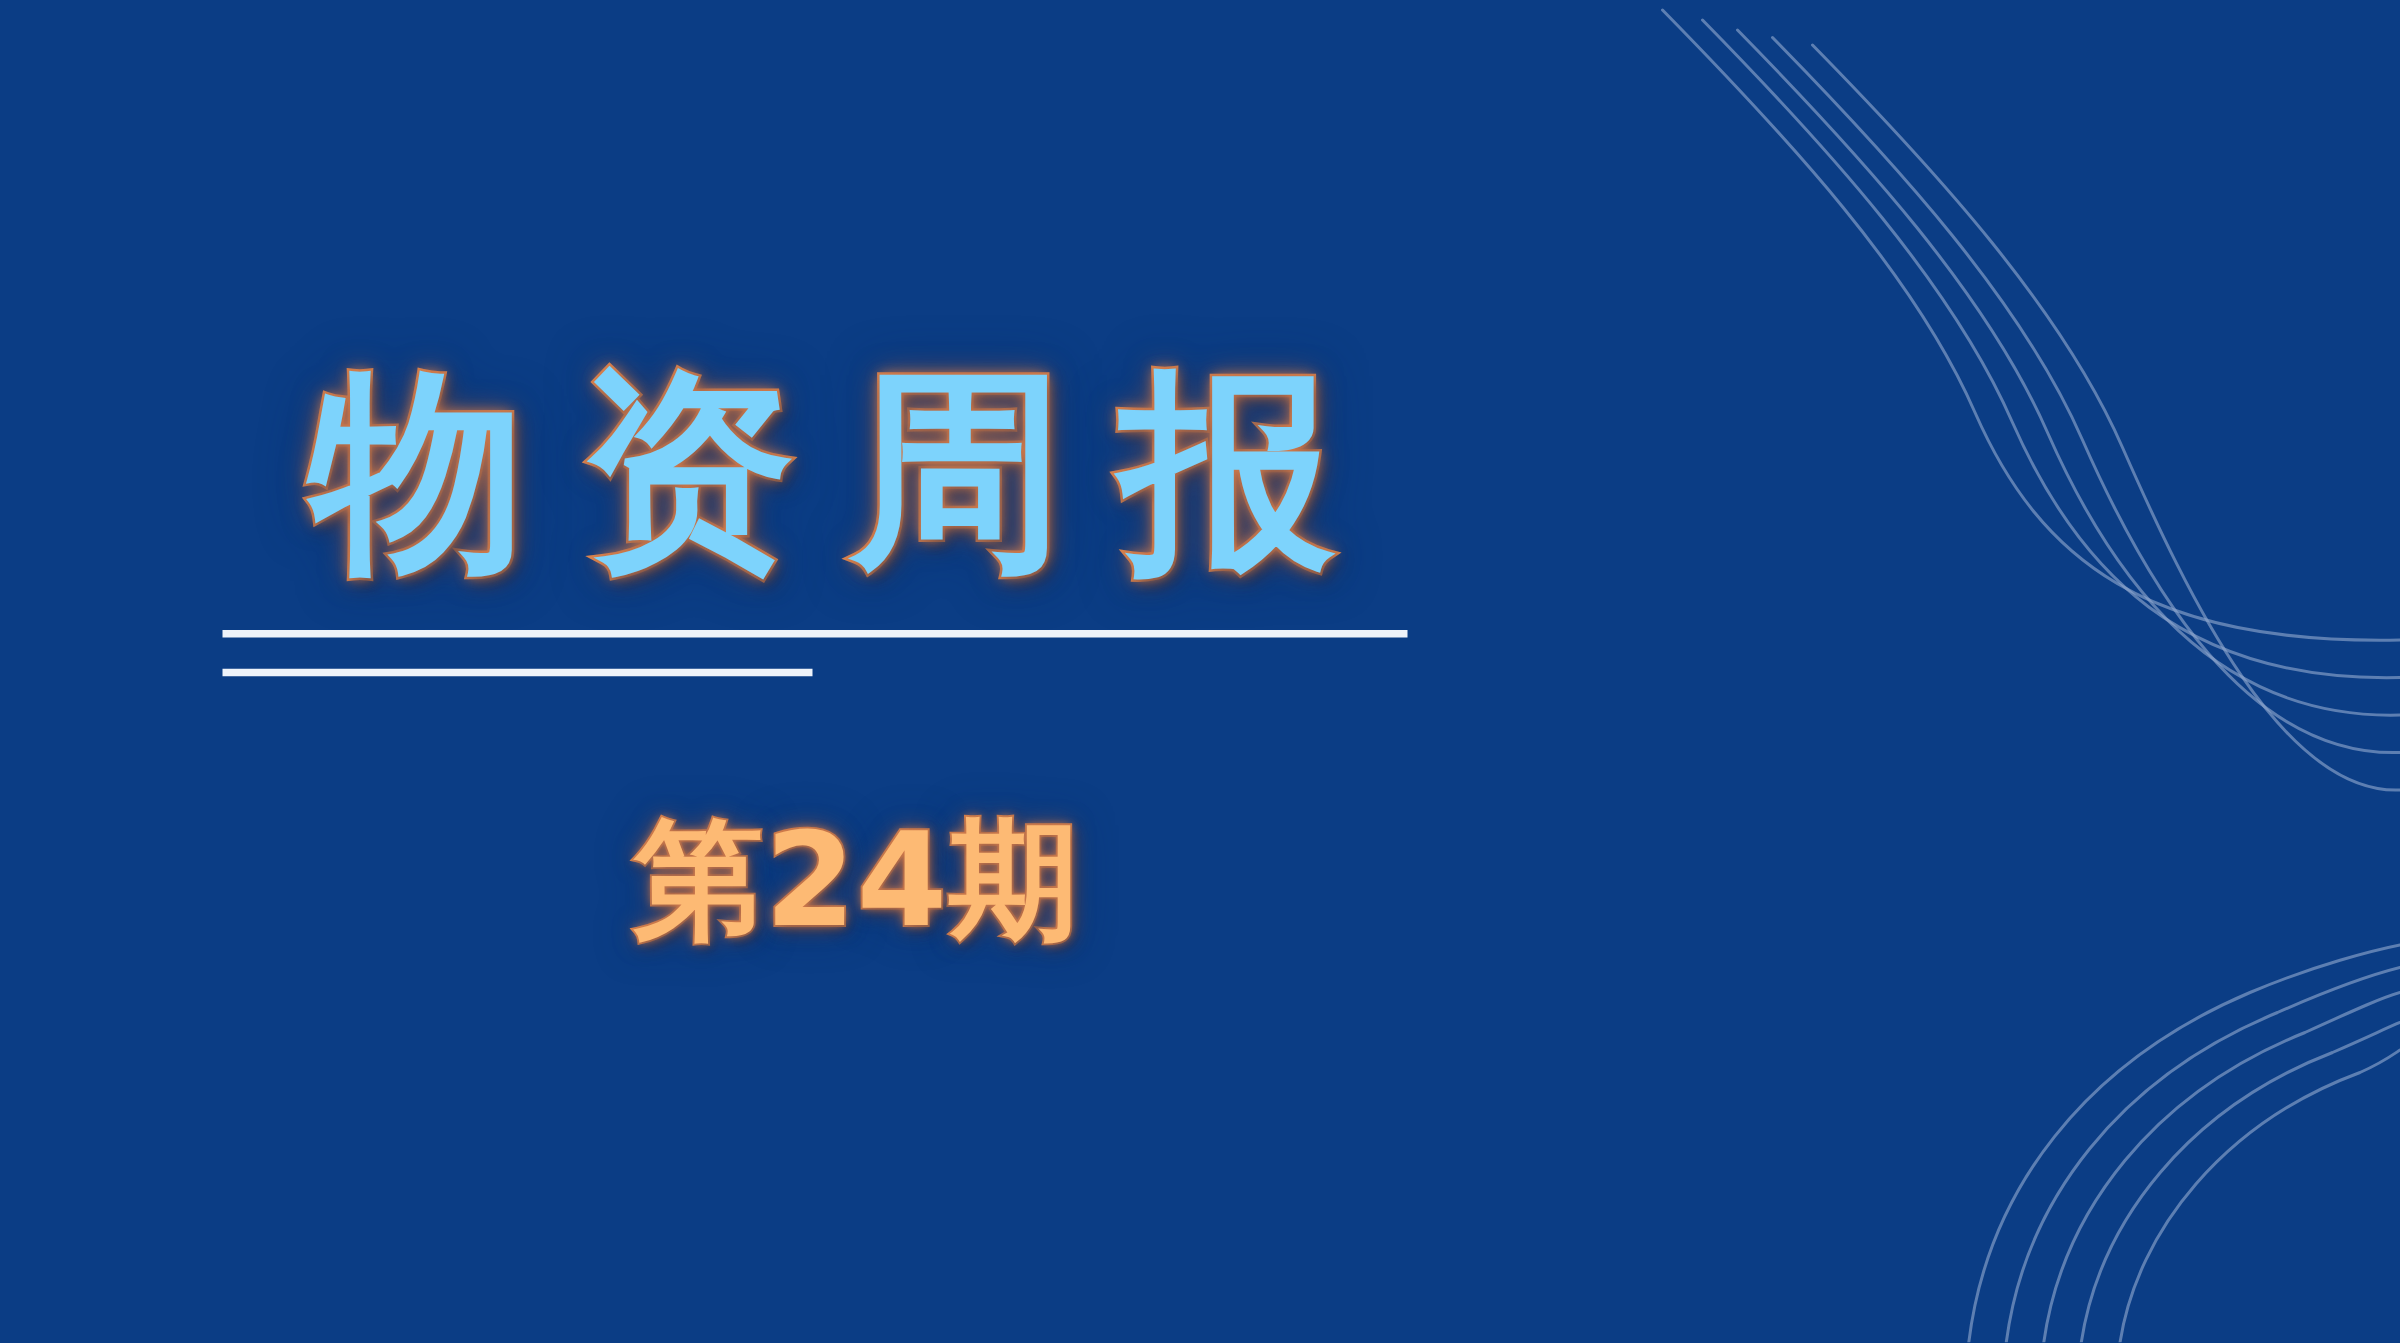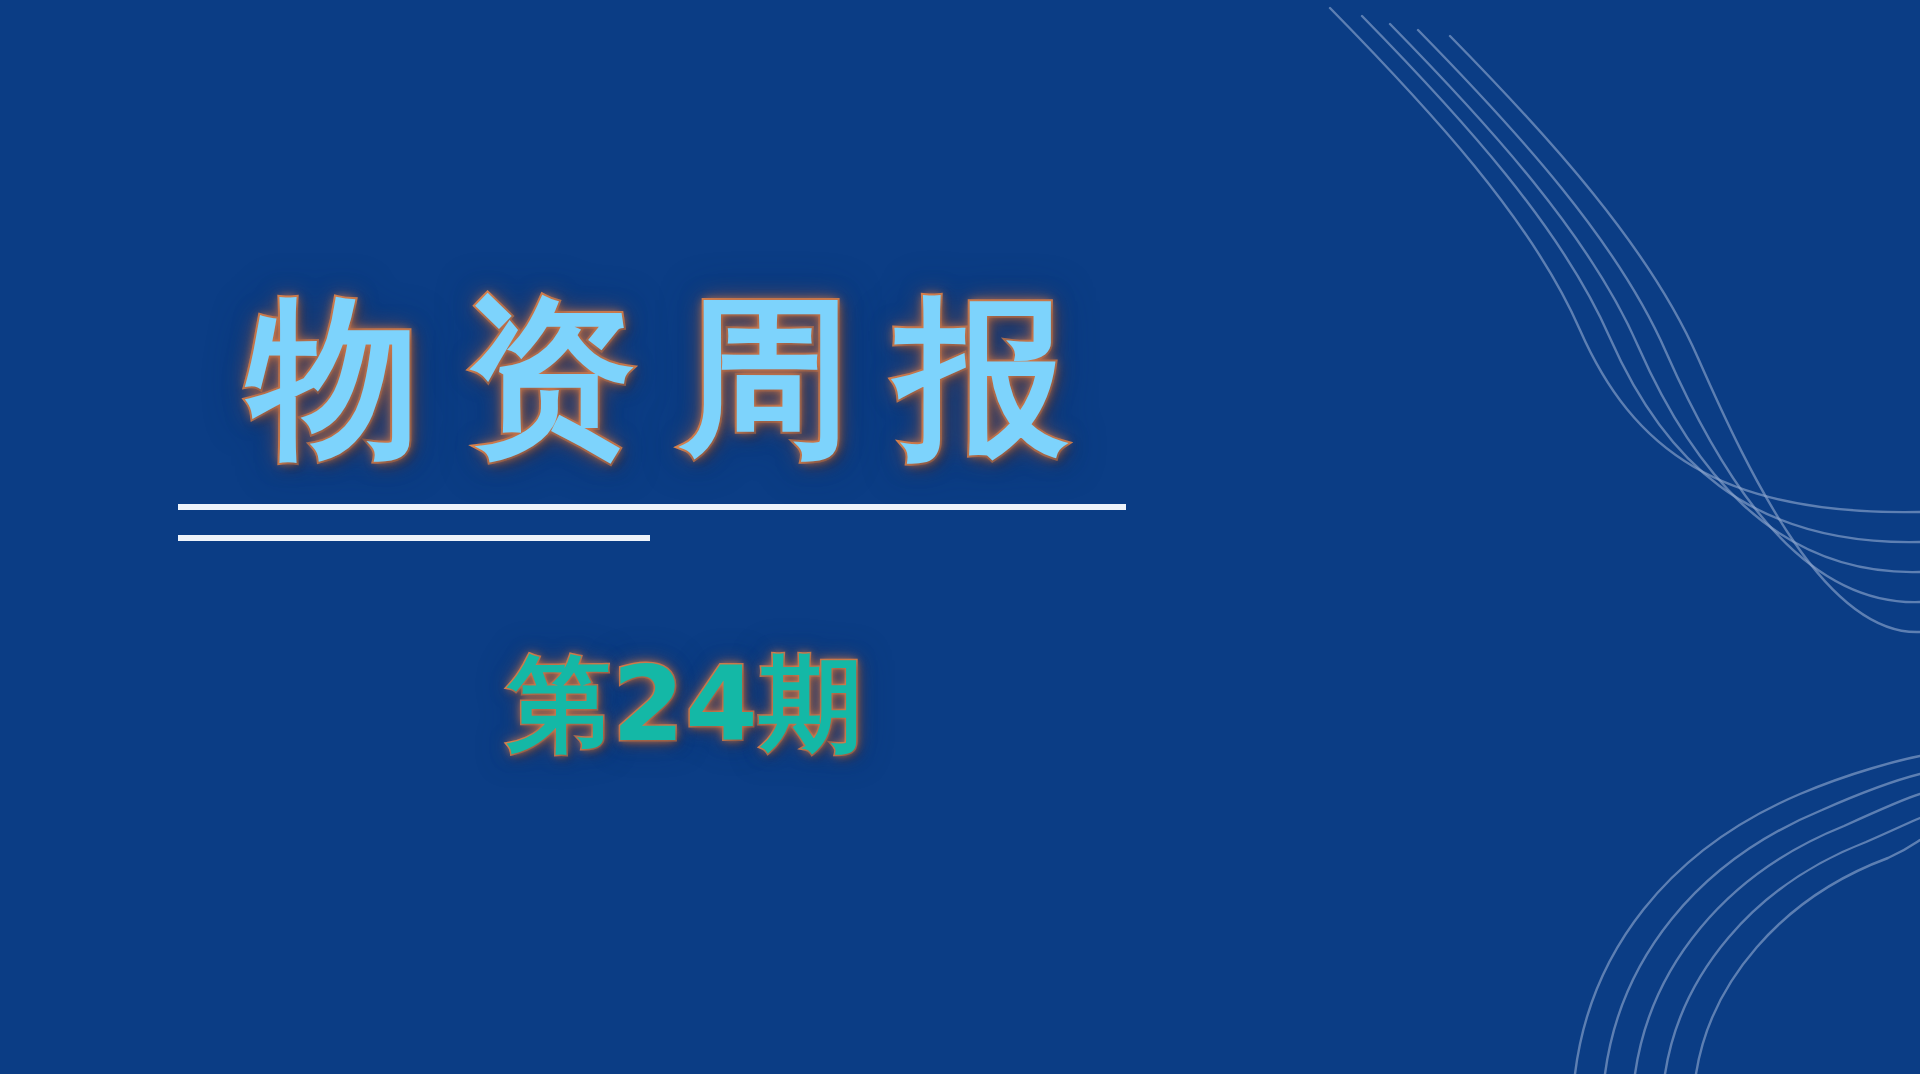--- a/index.html
+++ b/index.html
@@ -96,21 +96,21 @@
     background: #eef3fa;
   }
 
   #issue-label {
     position: absolute;
     left: 507px;
     top: 652px;
     font-size: 104px;
     line-height: 1;
     font-weight: 700;
-    color: #14b8a6;
+    color: #fdba74;
     letter-spacing: 1px;
     white-space: nowrap;
     -webkit-text-stroke: 3px #ef8f4f;
     paint-order: stroke fill;
     text-shadow:
       0 0 8px rgba(237,137,77,0.85),
       0 0 18px rgba(232,120,60,0.55),
       0 0 32px rgba(10,40,92,0.7),
       3px 4px 10px rgba(5,26,64,0.8);
   }

